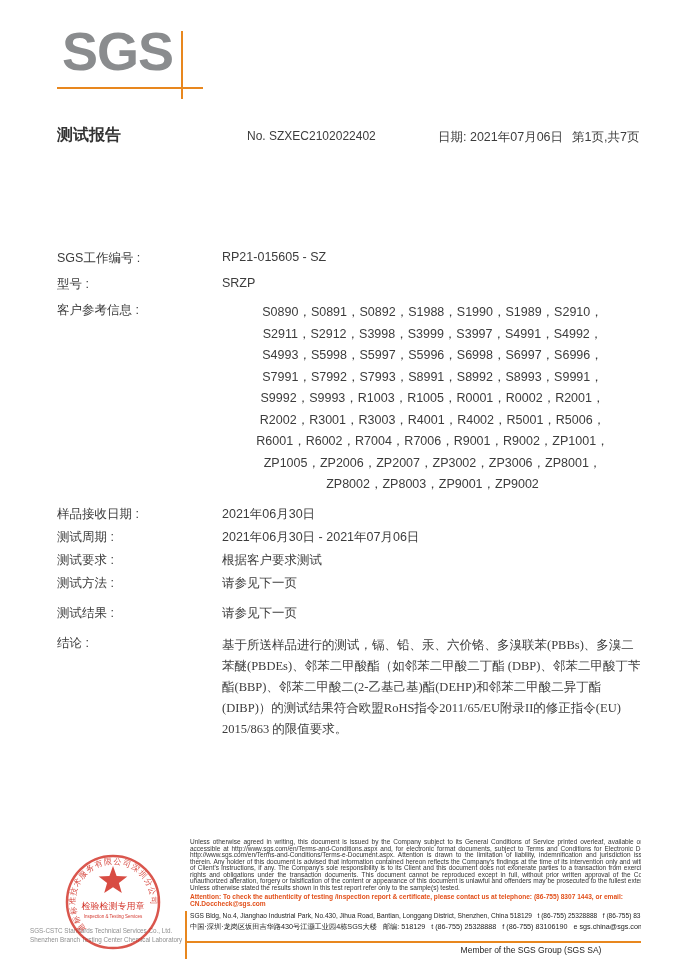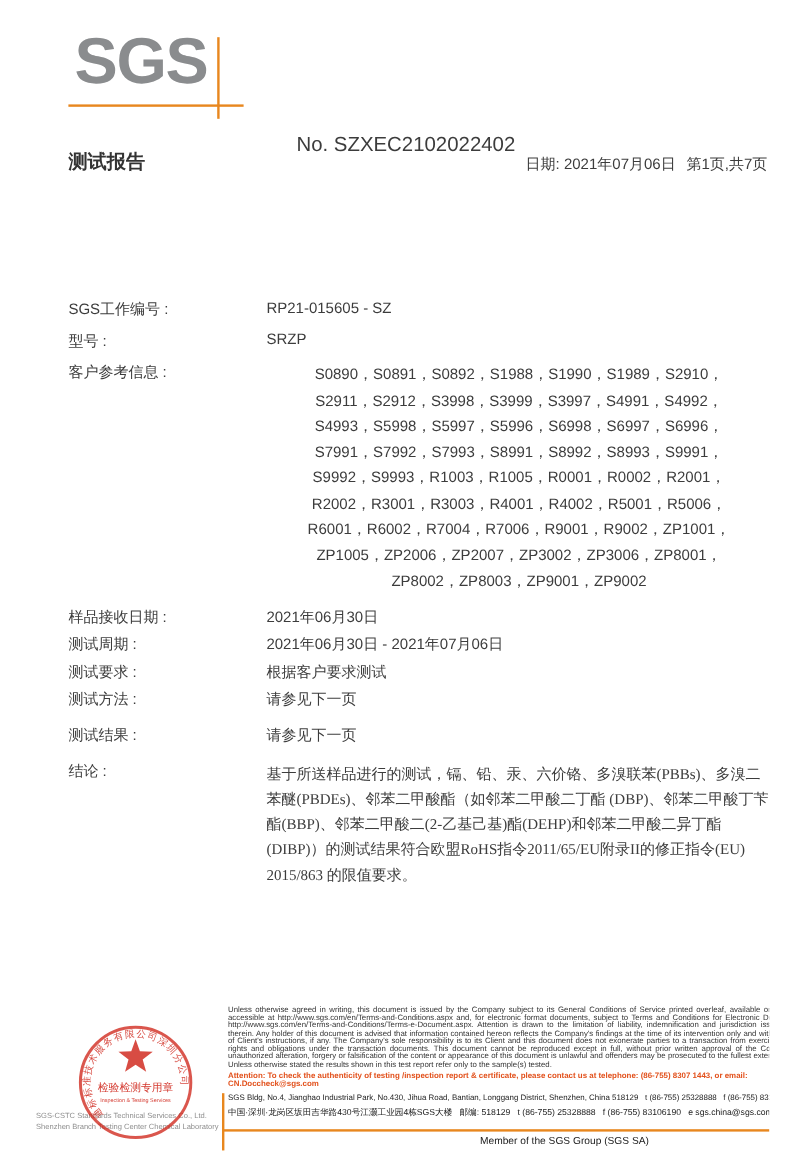--- a/index.html
+++ b/index.html
@@ -13,21 +13,21 @@
   
   .logo-text{
     position:absolute; left:62px; top:24px;
     font-size:54px; font-weight:bold; color:#8a8c8e;
     letter-spacing:-1px; line-height:1;
   }
   .logo-hline{ position:absolute; left:57px; top:87px; width:146px; height:2px; background:#e8871e; }
   .logo-vline{ position:absolute; left:181px; top:31px; width:2px; height:68px; background:#e8871e; }
   
   .doc-title{ position:absolute; left:57px; top:125px; font-size:16px; font-weight:bold; color:#333; }
-  .report-no{ position:absolute; left:247px; top:111px; font-size:17px; }
+  .report-no{ position:absolute; left:247px; top:129px; font-size:12px; }
   .report-date{ position:absolute; left:438px; top:129px; font-size:12.5px; }
   .page-info{ position:absolute; left:572px; top:129px; font-size:12.5px; }
   
   .applicant{ position:absolute; left:57px; top:161px; font-size:12.5px; line-height:22px; }
   
   .content{ position:absolute; left:57px; top:250px; width:586px; font-size:12.5px; }
   .statement{ margin-bottom:12px; }
   .frow{ display:flex; margin-bottom:9px; }
   .flabel{ width:165px; flex:none; }
   .fvalue{ flex:1; white-space:pre-line; }
@@ -37,21 +37,21 @@
   .frow.conclusion .fvalue{ line-height:21px; white-space:normal;font-family:Liberation Serif, serif; }
   
   .footer-right{ position:absolute; left:190px; top:839px; width:487px; }
   .legal{ font-size:6.5px; line-height:6.5px; text-align:justify; color:#333; }
   .attention{ margin-top:2px; font-size:6.6px; line-height:7.2px; font-weight:bold; color:#e2511c; }
   .addr{ margin-top:3px; font-size:6.6px; line-height:11px; color:#222; }
   .addr-line{ white-space:pre; display:block; }
   .addr-line.cn{ font-size:7.2px; }
   .footer-hline{ position:absolute; left:186px; top:941px; width:491px; height:2px; background:#e8871e; }
   .footer-vline{ position:absolute; left:185px; top:911px; width:2px; height:48px; background:#e8871e; }
-  .member-line{ position:absolute; left:400px; top:945px; width:262px; text-align:left; font-size:8.5px; color:#222; }
+  .member-line{ position:absolute; left:400px; top:945px; width:262px; text-align:center; font-size:8.5px; color:#222; }
   
   .stamp-block{ position:absolute; left:28px; top:850px; width:166px; height:109px; }
   .lab-lines{ position:absolute; left:2px; top:76px; font-size:6.3px; line-height:9px; color:#8f8f8f; white-space:nowrap; }
   .stamp-svg{ position:absolute; left:0; top:0; opacity:.9; }
 </style>
 </head>
 <body>
 
 <div class="page">
 

